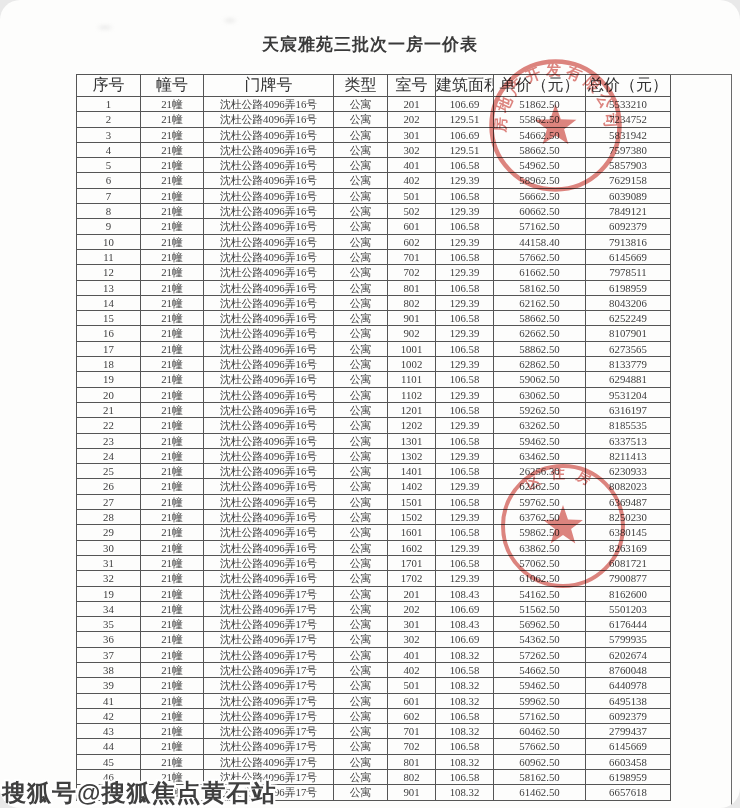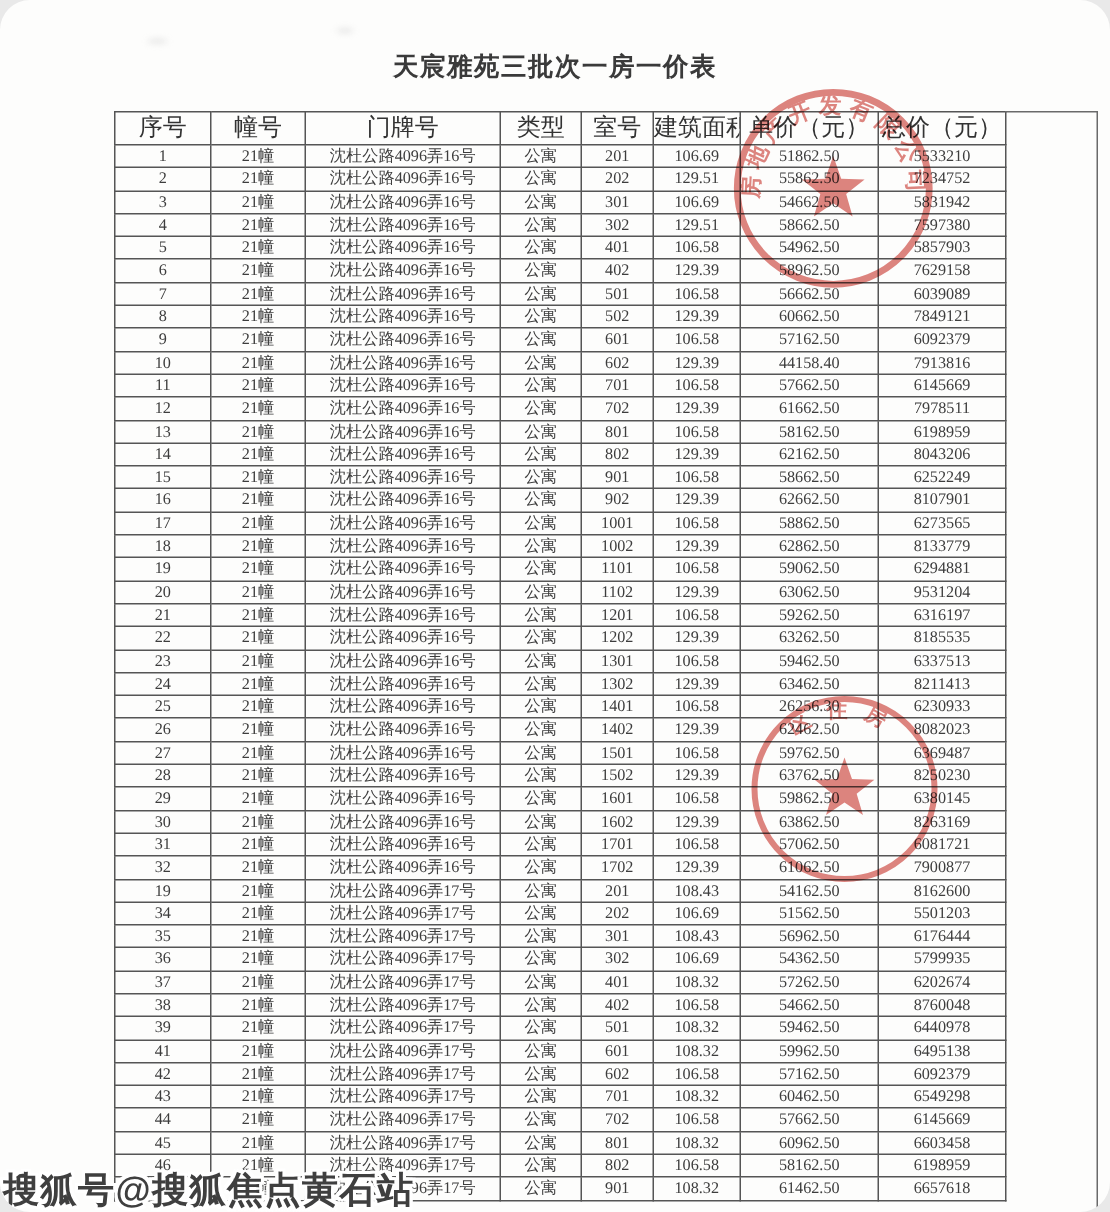--- a/index.html
+++ b/index.html
@@ -485,21 +485,21 @@
             <td>6092379</td>
           </tr>
           <tr>
             <td>43</td>
             <td>21幢</td>
             <td>沈杜公路4096弄17号</td>
             <td>公寓</td>
             <td>701</td>
             <td>108.32</td>
             <td>60462.50</td>
-            <td>6549298</td>
+            <td>2799437</td>
           </tr>
           <tr>
             <td>44</td>
             <td>21幢</td>
             <td>沈杜公路4096弄17号</td>
             <td>公寓</td>
             <td>702</td>
             <td>106.58</td>
             <td>57662.50</td>
             <td>6145669</td>

